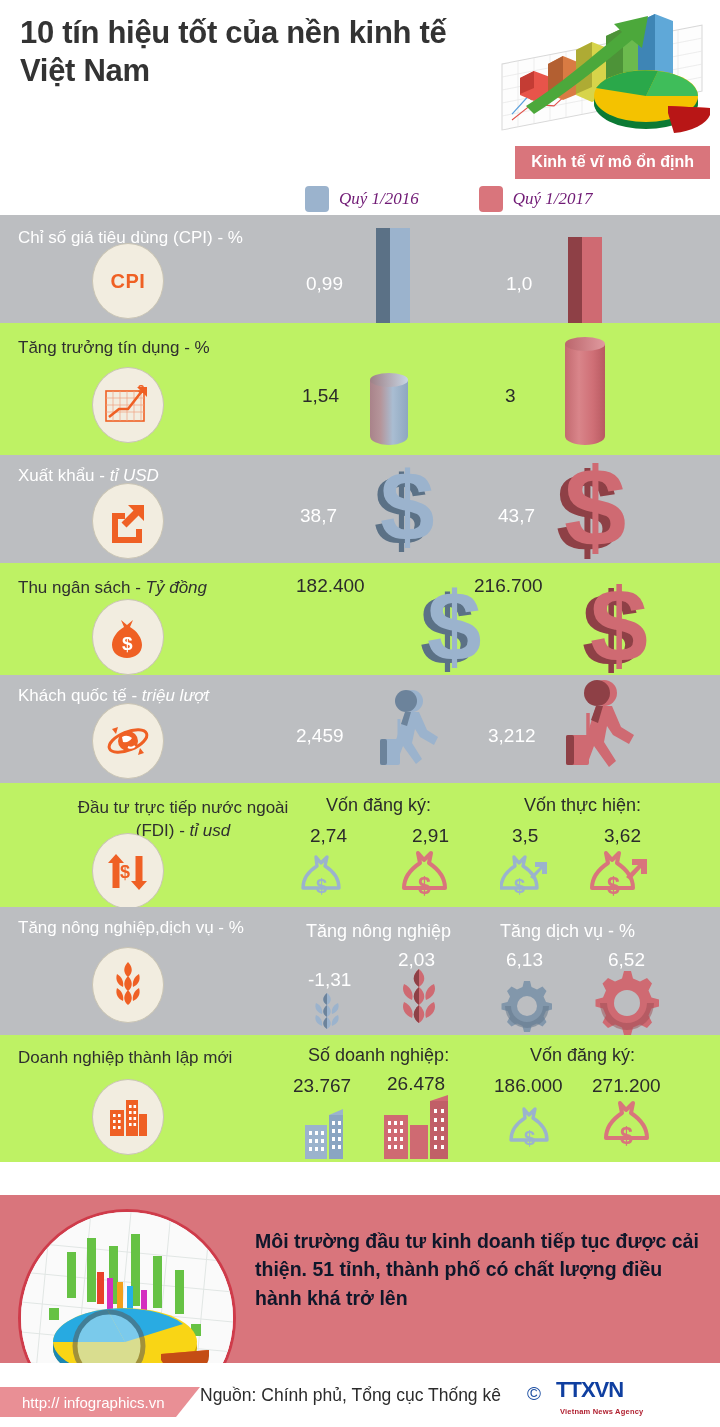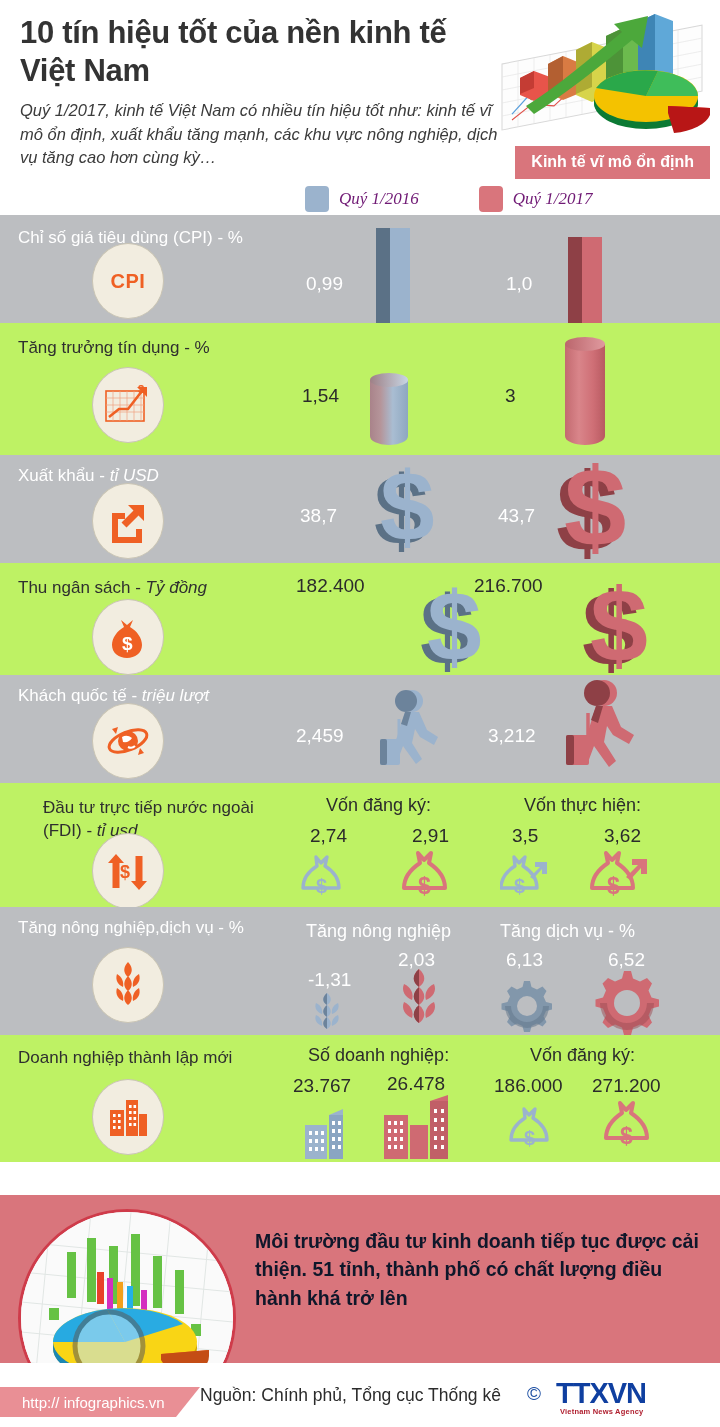--- a/index.html
+++ b/index.html
@@ -114,33 +114,32 @@
     display: flex; align-items: center; padding-left: 22px;
     clip-path: polygon(0 0, 100% 0, 88% 100%, 0 100%);
   }
   .source-text {
     position: absolute; left: 200px; top: 22px;
     font-size: 17.5px; color: #2b2b2b;
   }
   .copyright { position: absolute; left: 527px; top: 20px; font-size: 19px; color: #1d4fa3; }
   .ttxvn {
     position: absolute; left: 556px; top: 14px;
-    font-size: 29px; font-weight: bold; color: #0f3fa0; letter-spacing: -1px;
+    font-size: 22px; font-weight: bold; color: #0f3fa0; letter-spacing: -1px;
   }
   .ttxvn-sub {
     position: absolute; left: 560px; top: 44px;
     font-size: 7.5px; font-weight: bold; color: #b02030; letter-spacing: 0.2px;
   }
 </style>
 </head>
 <body>
 
 <div class="header">
   <div class="title">10 tín hiệu tốt của nền kinh tế Việt Nam</div>
-  <div class="subtitle">Quý 1/2017, kinh tế Việt Nam có nhiều tín hiệu tốt như: kinh tế vĩ mô ổn định, xuất khẩu tăng mạnh, các khu vực nông nghiệp, dịch vụ tăng cao hơn cùng kỳ…</div>
 
   <div class="hero-art">
     <svg width="218" height="140" viewBox="0 0 218 140">
 
       <g transform="translate(6,62) skewY(-11)">
         <rect x="0" y="0" width="200" height="66" fill="#fdfdfd" stroke="#d8d8d8"></rect>
         <g stroke="#e6e6e6" stroke-width="0.7">
           <line x1="16" y1="0" x2="16" y2="66"></line>
             <line x1="32" y1="0" x2="32" y2="66"></line>
           <line x1="48" y1="0" x2="48" y2="66"></line>
@@ -364,21 +363,21 @@
         <g fill="#8e4046">
           <path d="M38 27 l7 0 l-5 17 l-7 -3 z"></path>
           <rect x="8" y="56" width="8" height="30" rx="2"></rect>
           <circle cx="39" cy="14" r="13"></circle>
         </g>
       </svg>
     </div>
   </div>
 
   <div class="row plain" style="height:124px">
-    <div class="row-label" style="top:14px; left:43px; width:250px; text-align:left">
+    <div class="row-label" style="top:14px; left:58px; width:250px; text-align:center">
       <span>Đầu tư trực tiếp nước ngoài (FDI) - </span><span class="unit">tỉ usd</span>
     </div>
     <div class="row-icon" style="top:50px">
       <svg width="44" height="46" viewBox="0 0 44 46">
         <path d="M10 6 l8 9 l-4.5 0 l0 25 l-7 0 l0 -25 l-4.5 0 z" fill="#ef6024"></path>
         <path d="M33 42 l-8 -9 l4.5 0 l0 -25 l7 0 l0 25 l4.5 0 z" fill="#ef6024"></path>
         <text x="14" y="30" font-size="18" font-weight="bold" fill="#ef6024" font-family="Liberation Sans, sans-serif">$</text>
       </svg>
     </div>
     <div class="subhead" style="left:326px; top:12px">Vốn đăng ký:</div>

